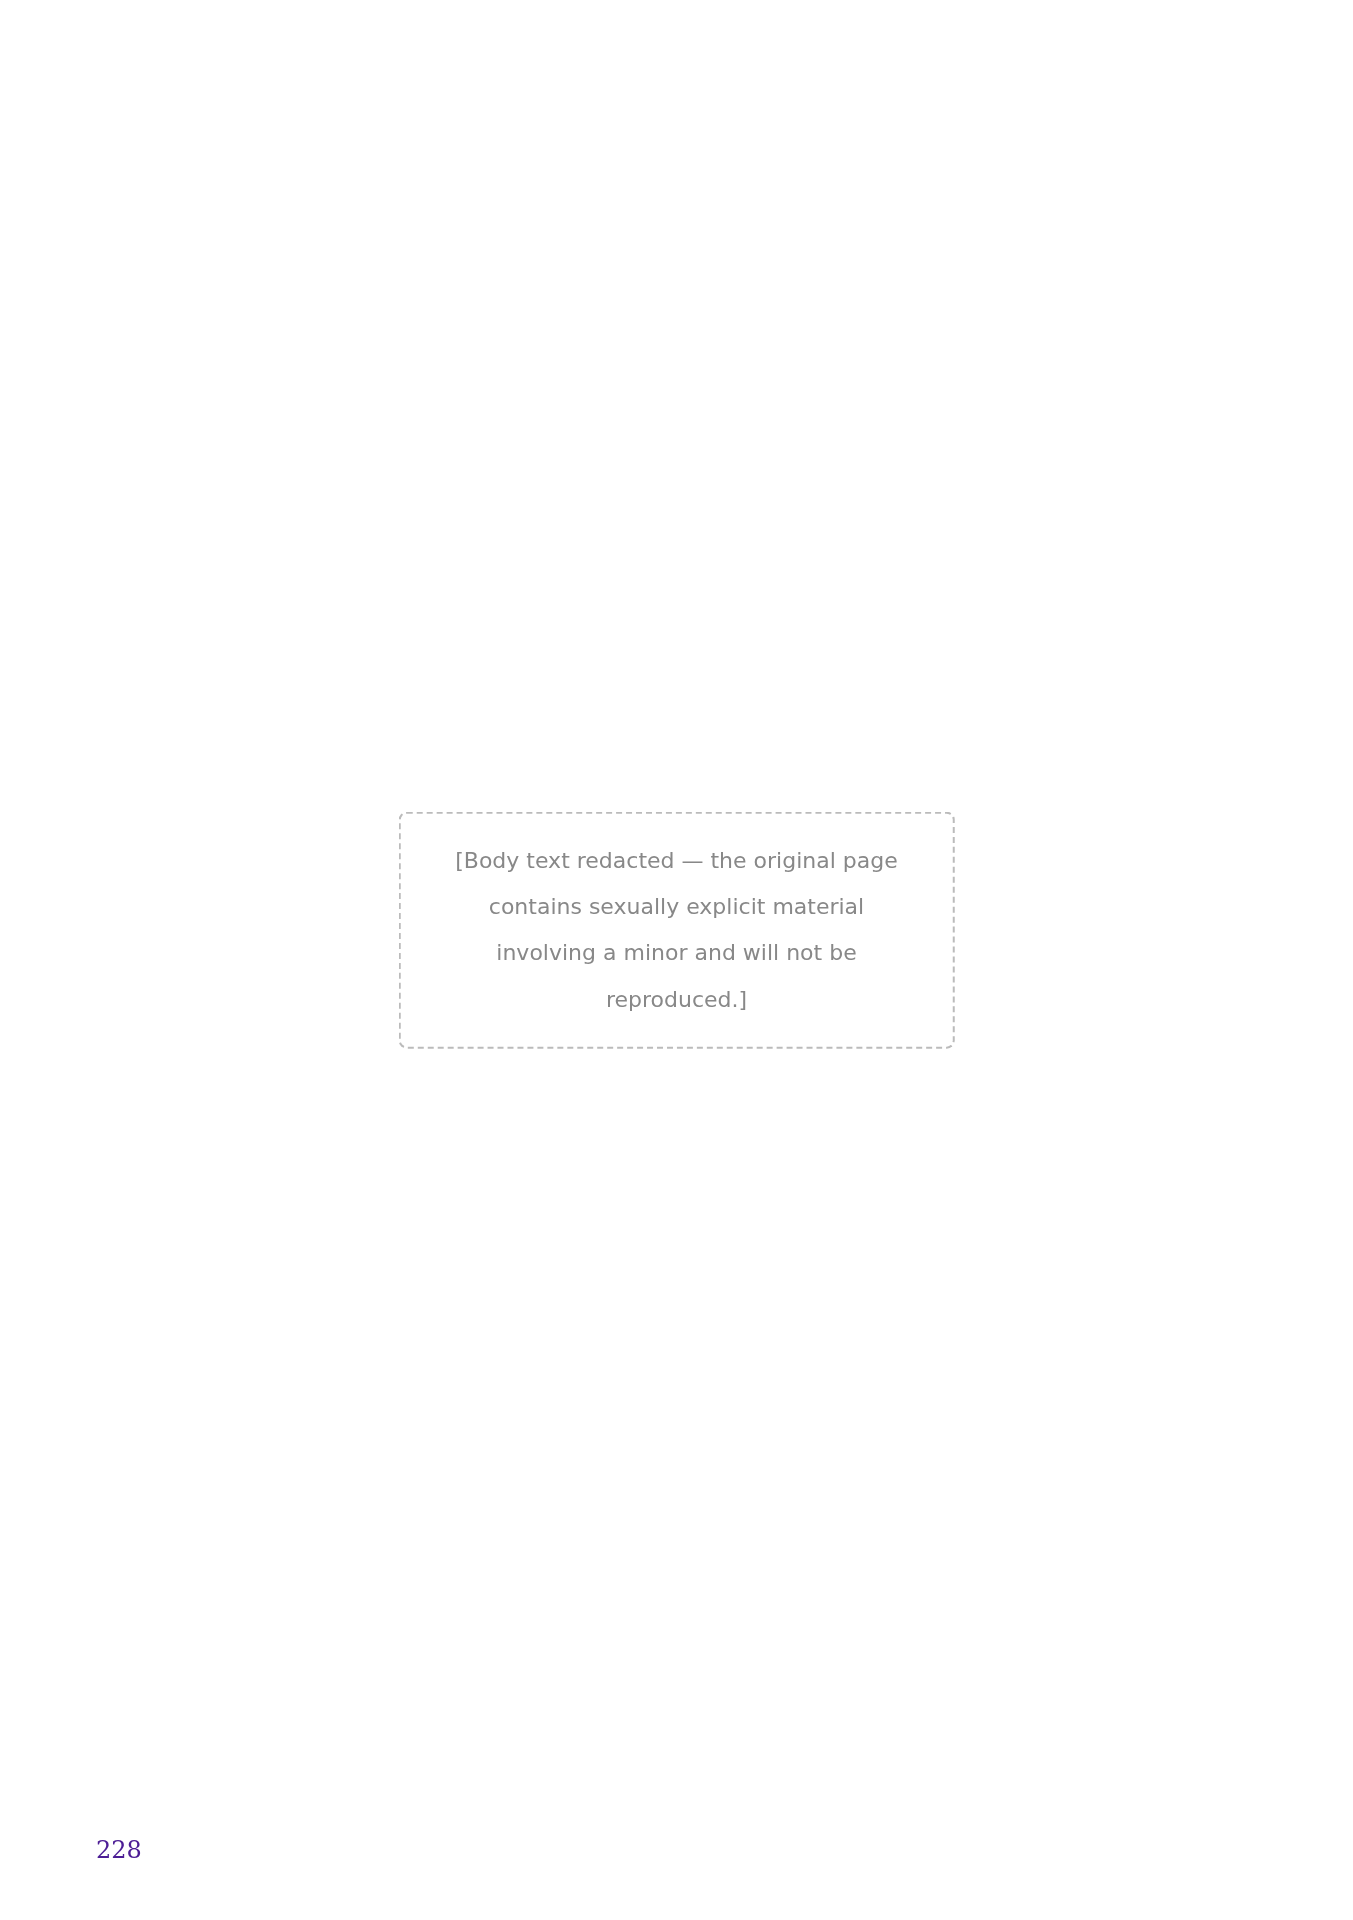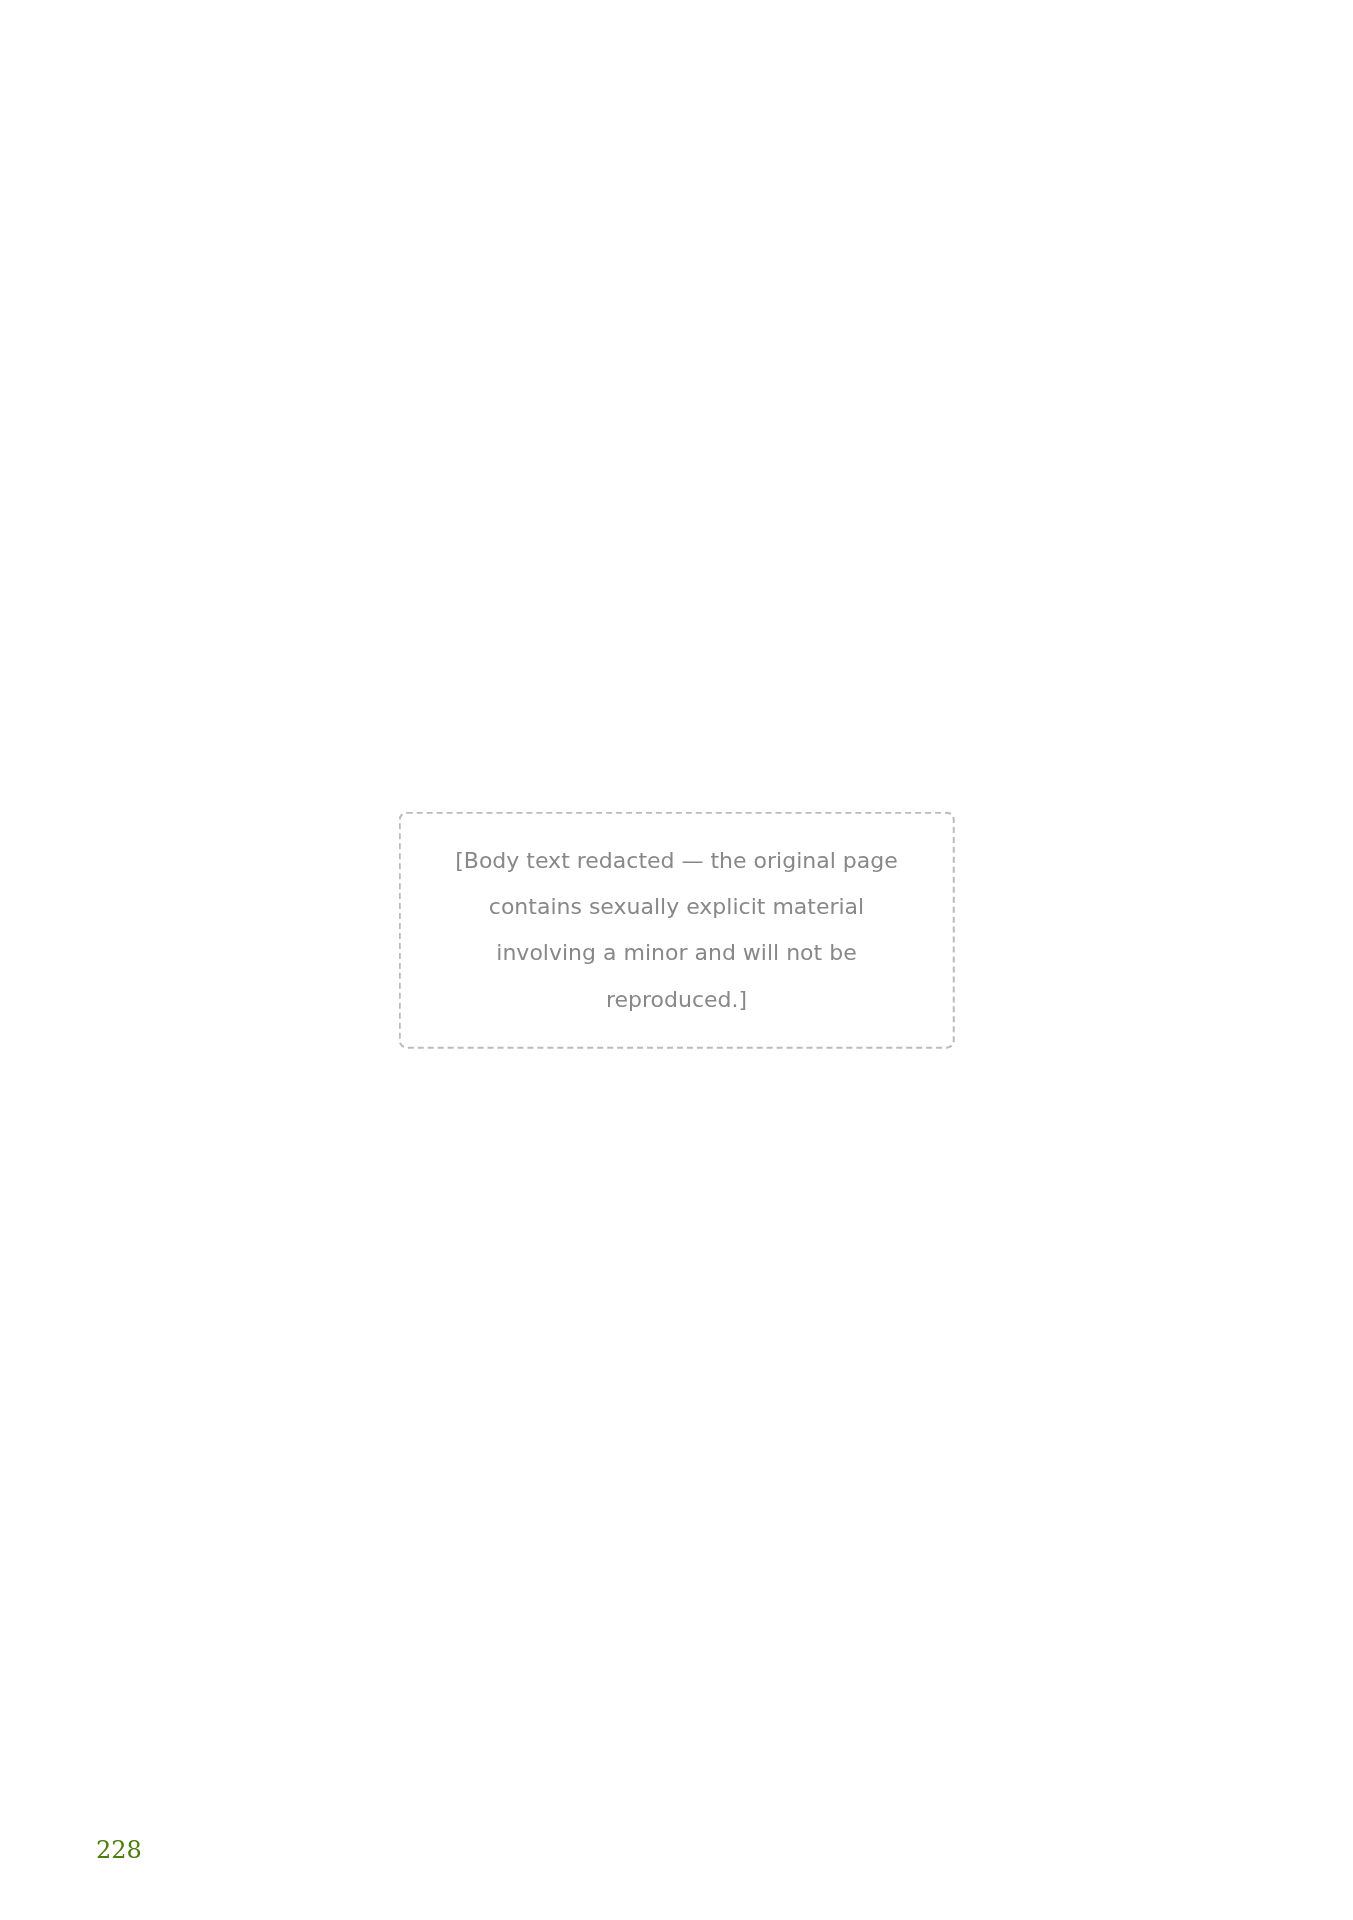--- a/index.html
+++ b/index.html
@@ -6,21 +6,21 @@
   .page{position:relative;width:1353px;height:1920px;background:#ffffff;
         font-family:"DejaVu Sans",sans-serif;}
   .text-area{position:absolute;top:100px;right:120px;bottom:160px;left:120px;
         writing-mode:vertical-rl;text-orientation:upright;
         font-size:21px;line-height:2.1;color:#1a1a1a;overflow:hidden;}
   .redaction-notice{writing-mode:horizontal-tb;position:absolute;
         top:50%;left:50%;transform:translate(-50%,-50%);
         color:#888;font-size:22px;border:2px dashed #bbb;
         padding:24px 36px;border-radius:8px;text-align:center;max-width:700px;}
   .page-number{position:absolute;left:96px;bottom:56px;
-        font-family:"DejaVu Serif",serif;font-size:24px;color:#4d7c0f;}
+        font-family:"DejaVu Serif",serif;font-size:24px;color:#4c1d95;}
 </style>
 </head>
 <body>
 
 <div class="page">
   <div class="text-area">
     <div class="redaction-notice">[Body text redacted — the original page contains sexually explicit material involving a minor and will not be reproduced.]</div>
   </div>
   <div class="page-number">228</div>
 </div>

